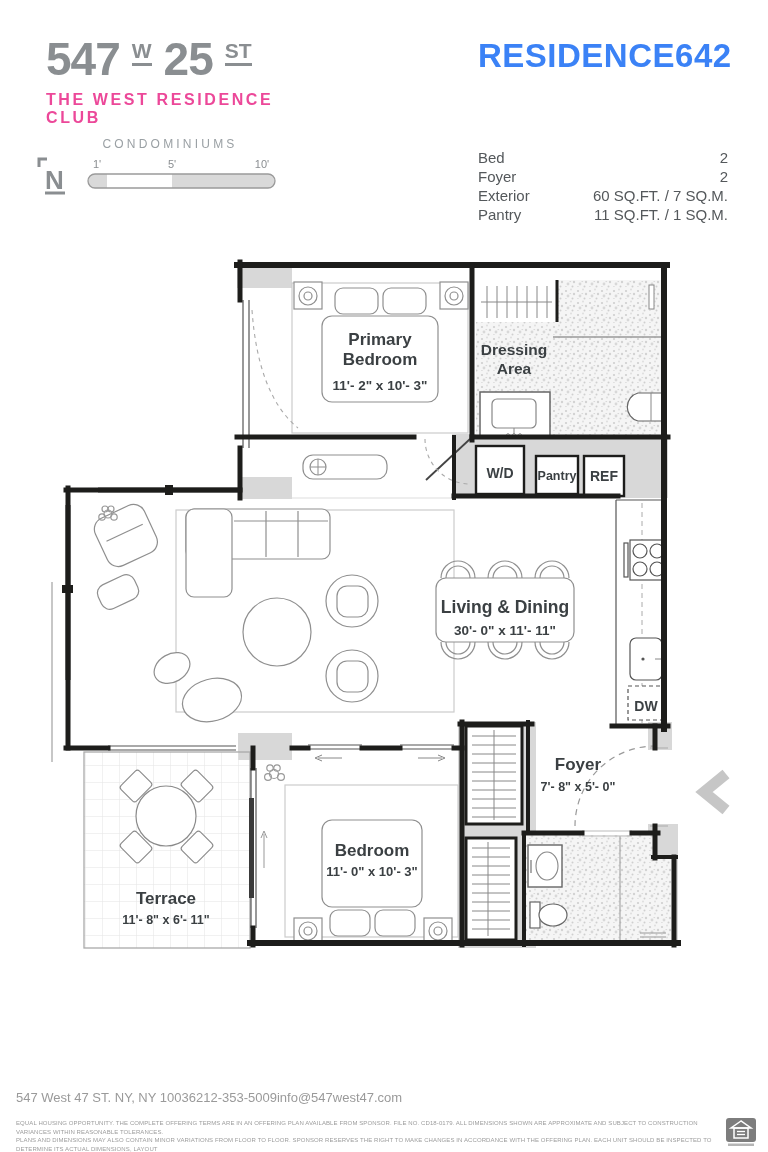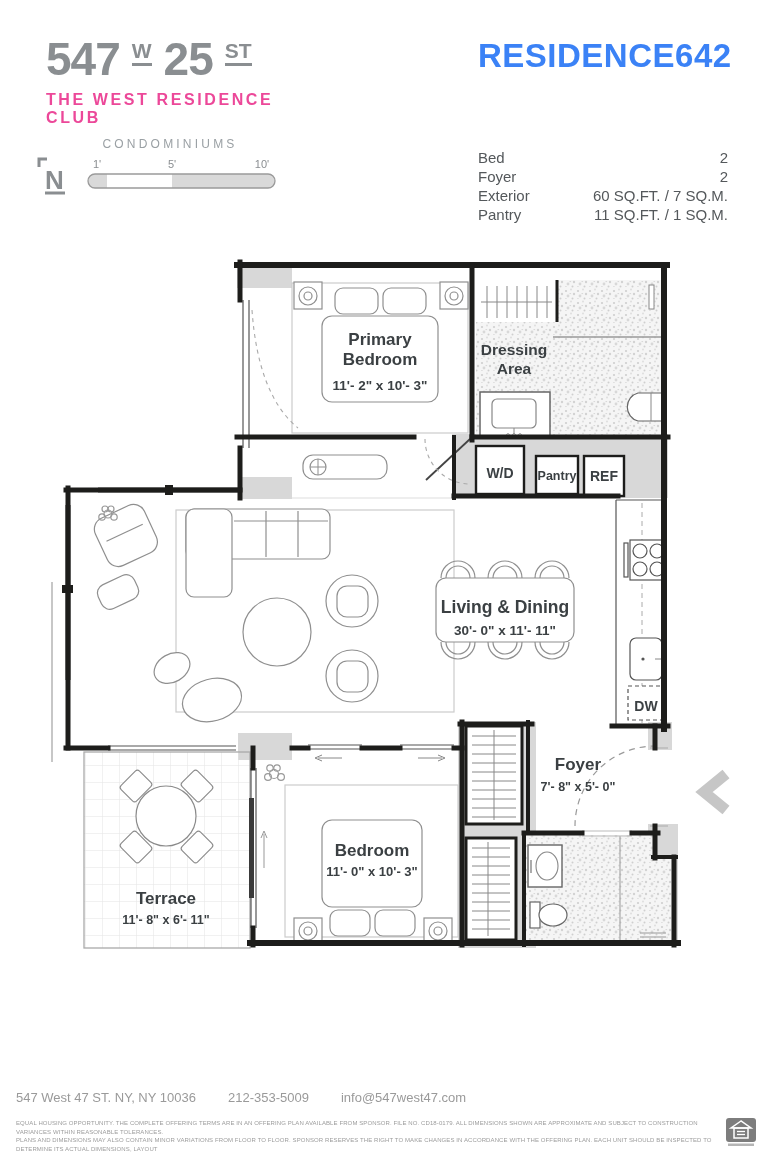--- a/index.html
+++ b/index.html
@@ -14,21 +14,21 @@
   .logo-condo{font-size:12px;letter-spacing:3.2px;color:#9aa0a4;margin-top:10px;text-align:center;width:248px;}
   
   .res{position:absolute;left:478px;top:37px;width:250px;color:#3b82f6;}
   .res-title{display:flex;justify-content:space-between;font-size:33px;font-weight:bold;letter-spacing:0.5px;}
   .specs{position:absolute;left:478px;top:104px;width:250px;margin-top:44px;}
   .spec-row{display:flex;justify-content:space-between;font-size:15px;color:#54585b;line-height:19px;}
   
   .plan-svg{position:absolute;left:40px;top:250px;}
   .compass-svg{position:absolute;left:36px;top:156px;}
   
-  .footer-line{position:absolute;left:16px;top:1090px;width:740px;display:flex;gap:32px;
+  .footer-line{position:absolute;left:16px;top:1090px;width:740px;display:flex;
                font-size:13px;color:#9a9a9a;}
   .disclaimer{position:absolute;left:16px;top:1119px;width:700px;font-size:6px;line-height:8.6px;
               color:#9c9c9c;letter-spacing:0.1px;}
   .eh-logo{position:absolute;left:726px;top:1118px;}
   svg text{font-family:"Liberation Sans",sans-serif;}
 </style>
 </head>
 <body>
 
 <div class="page">

